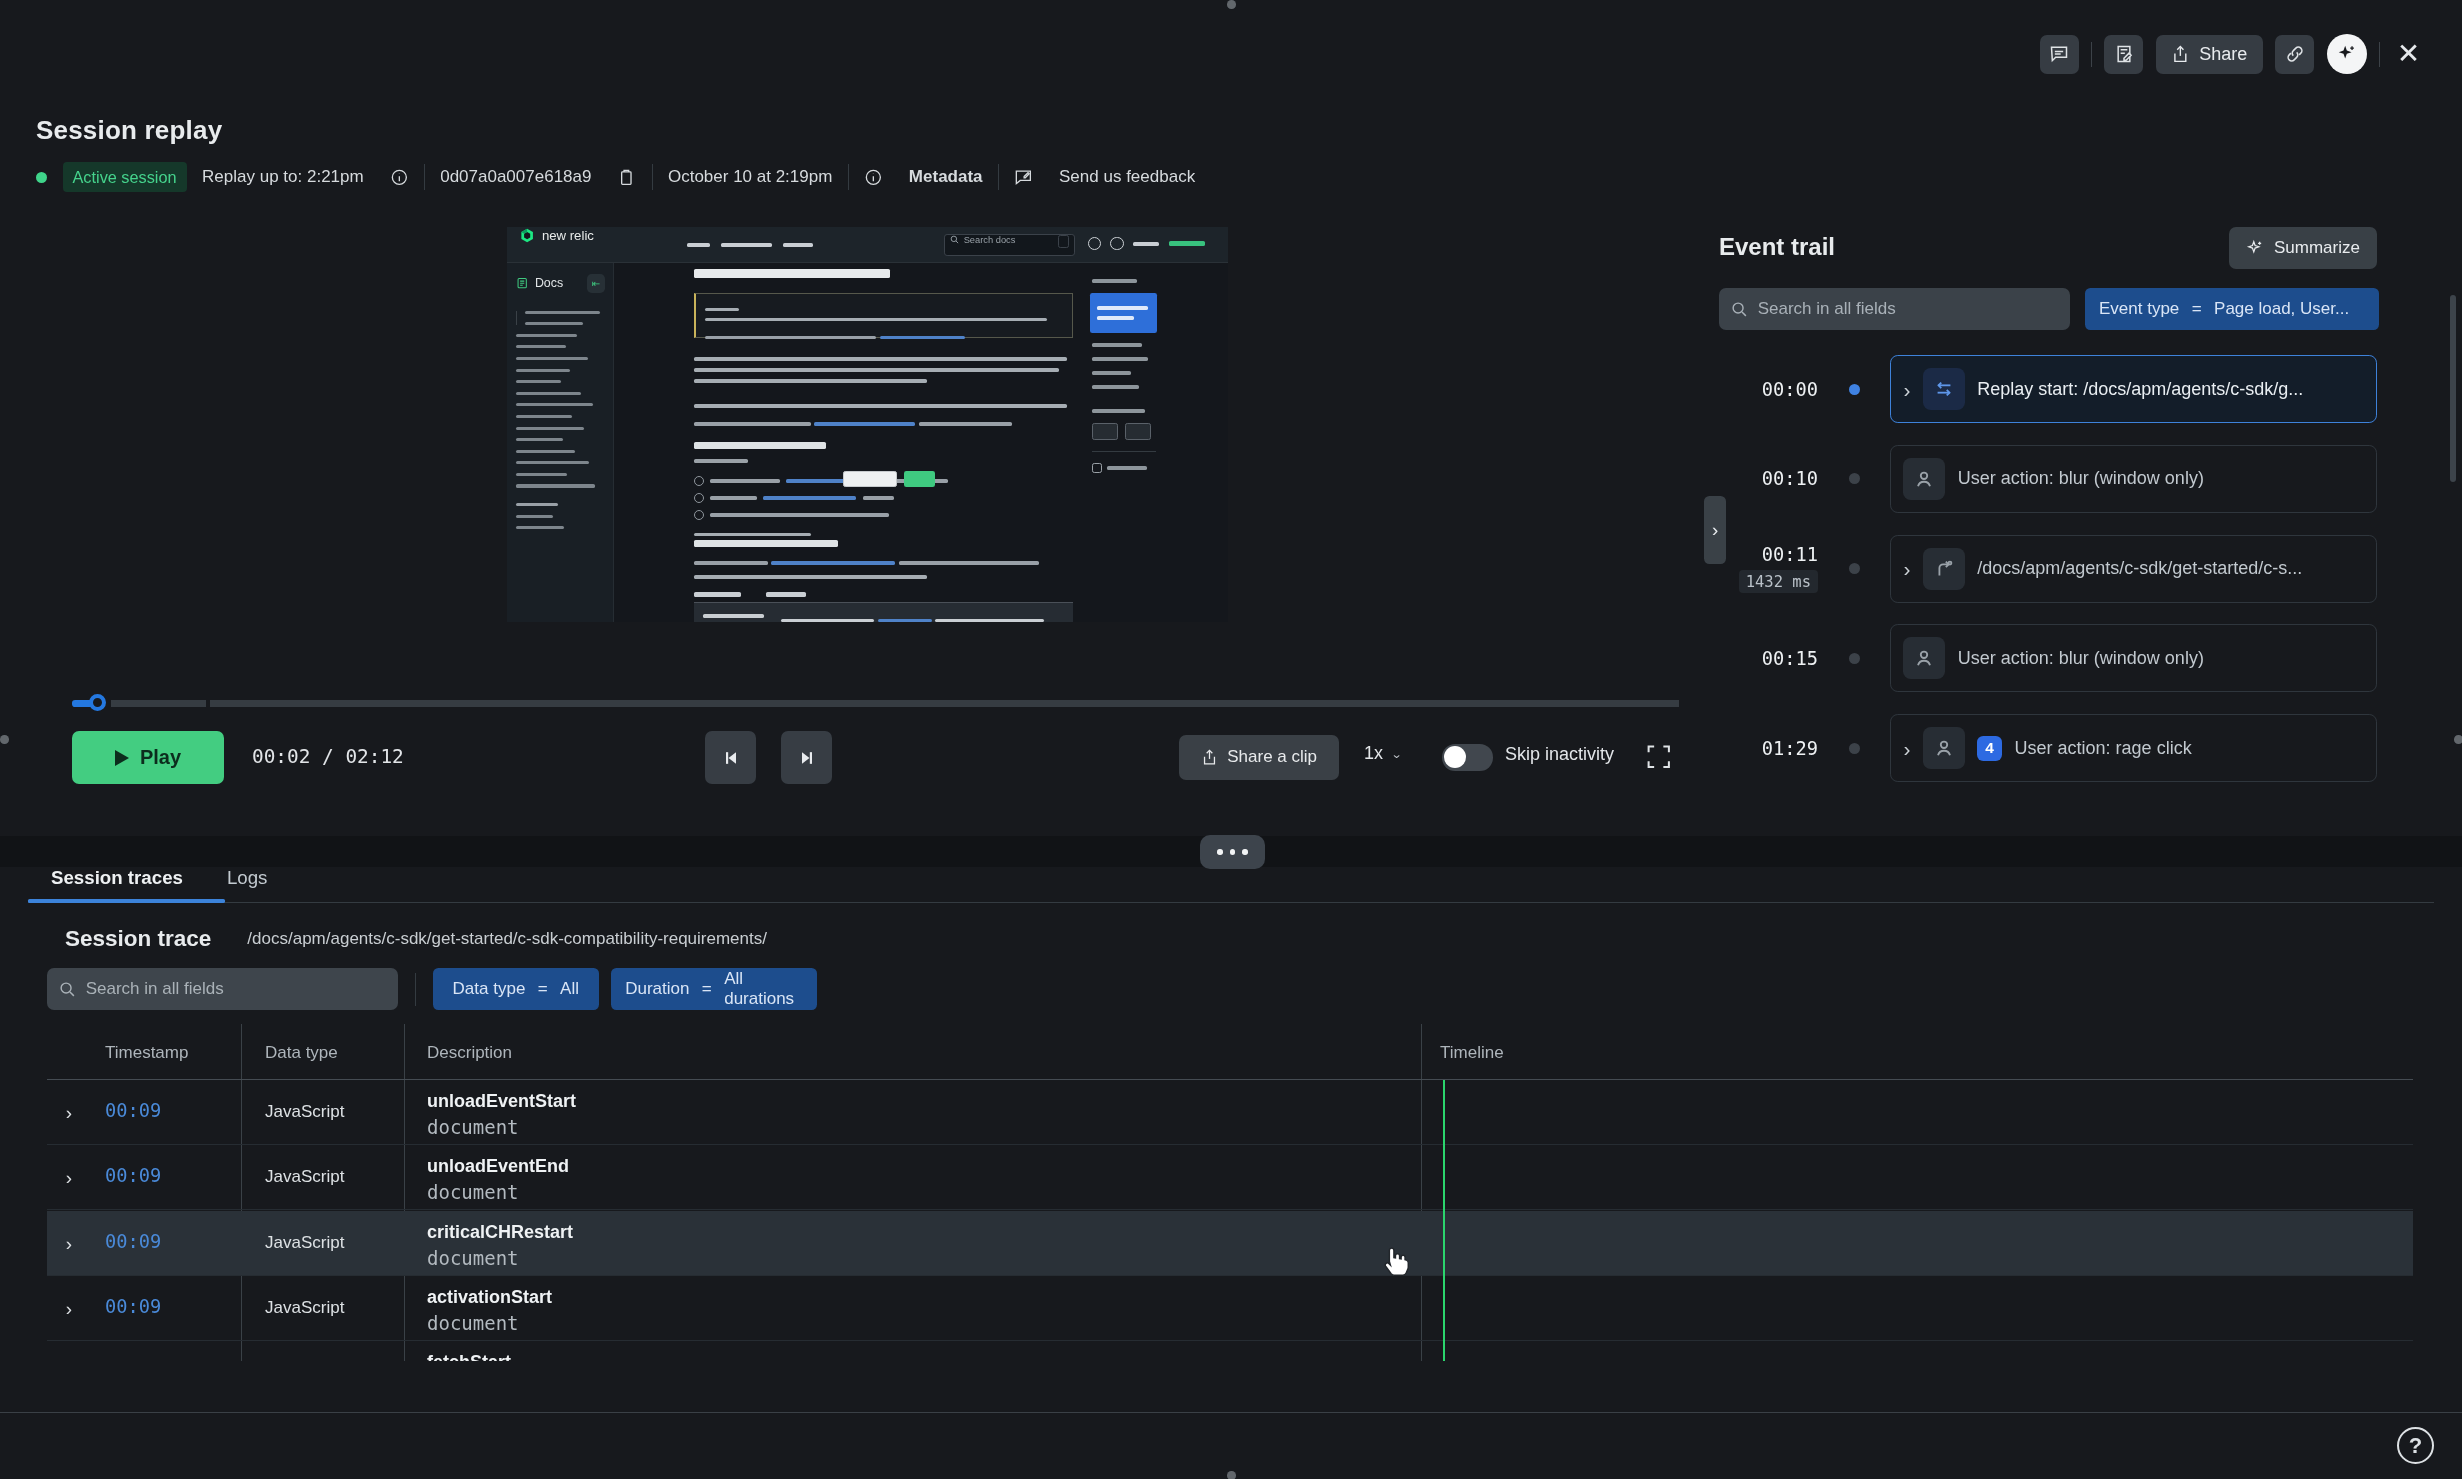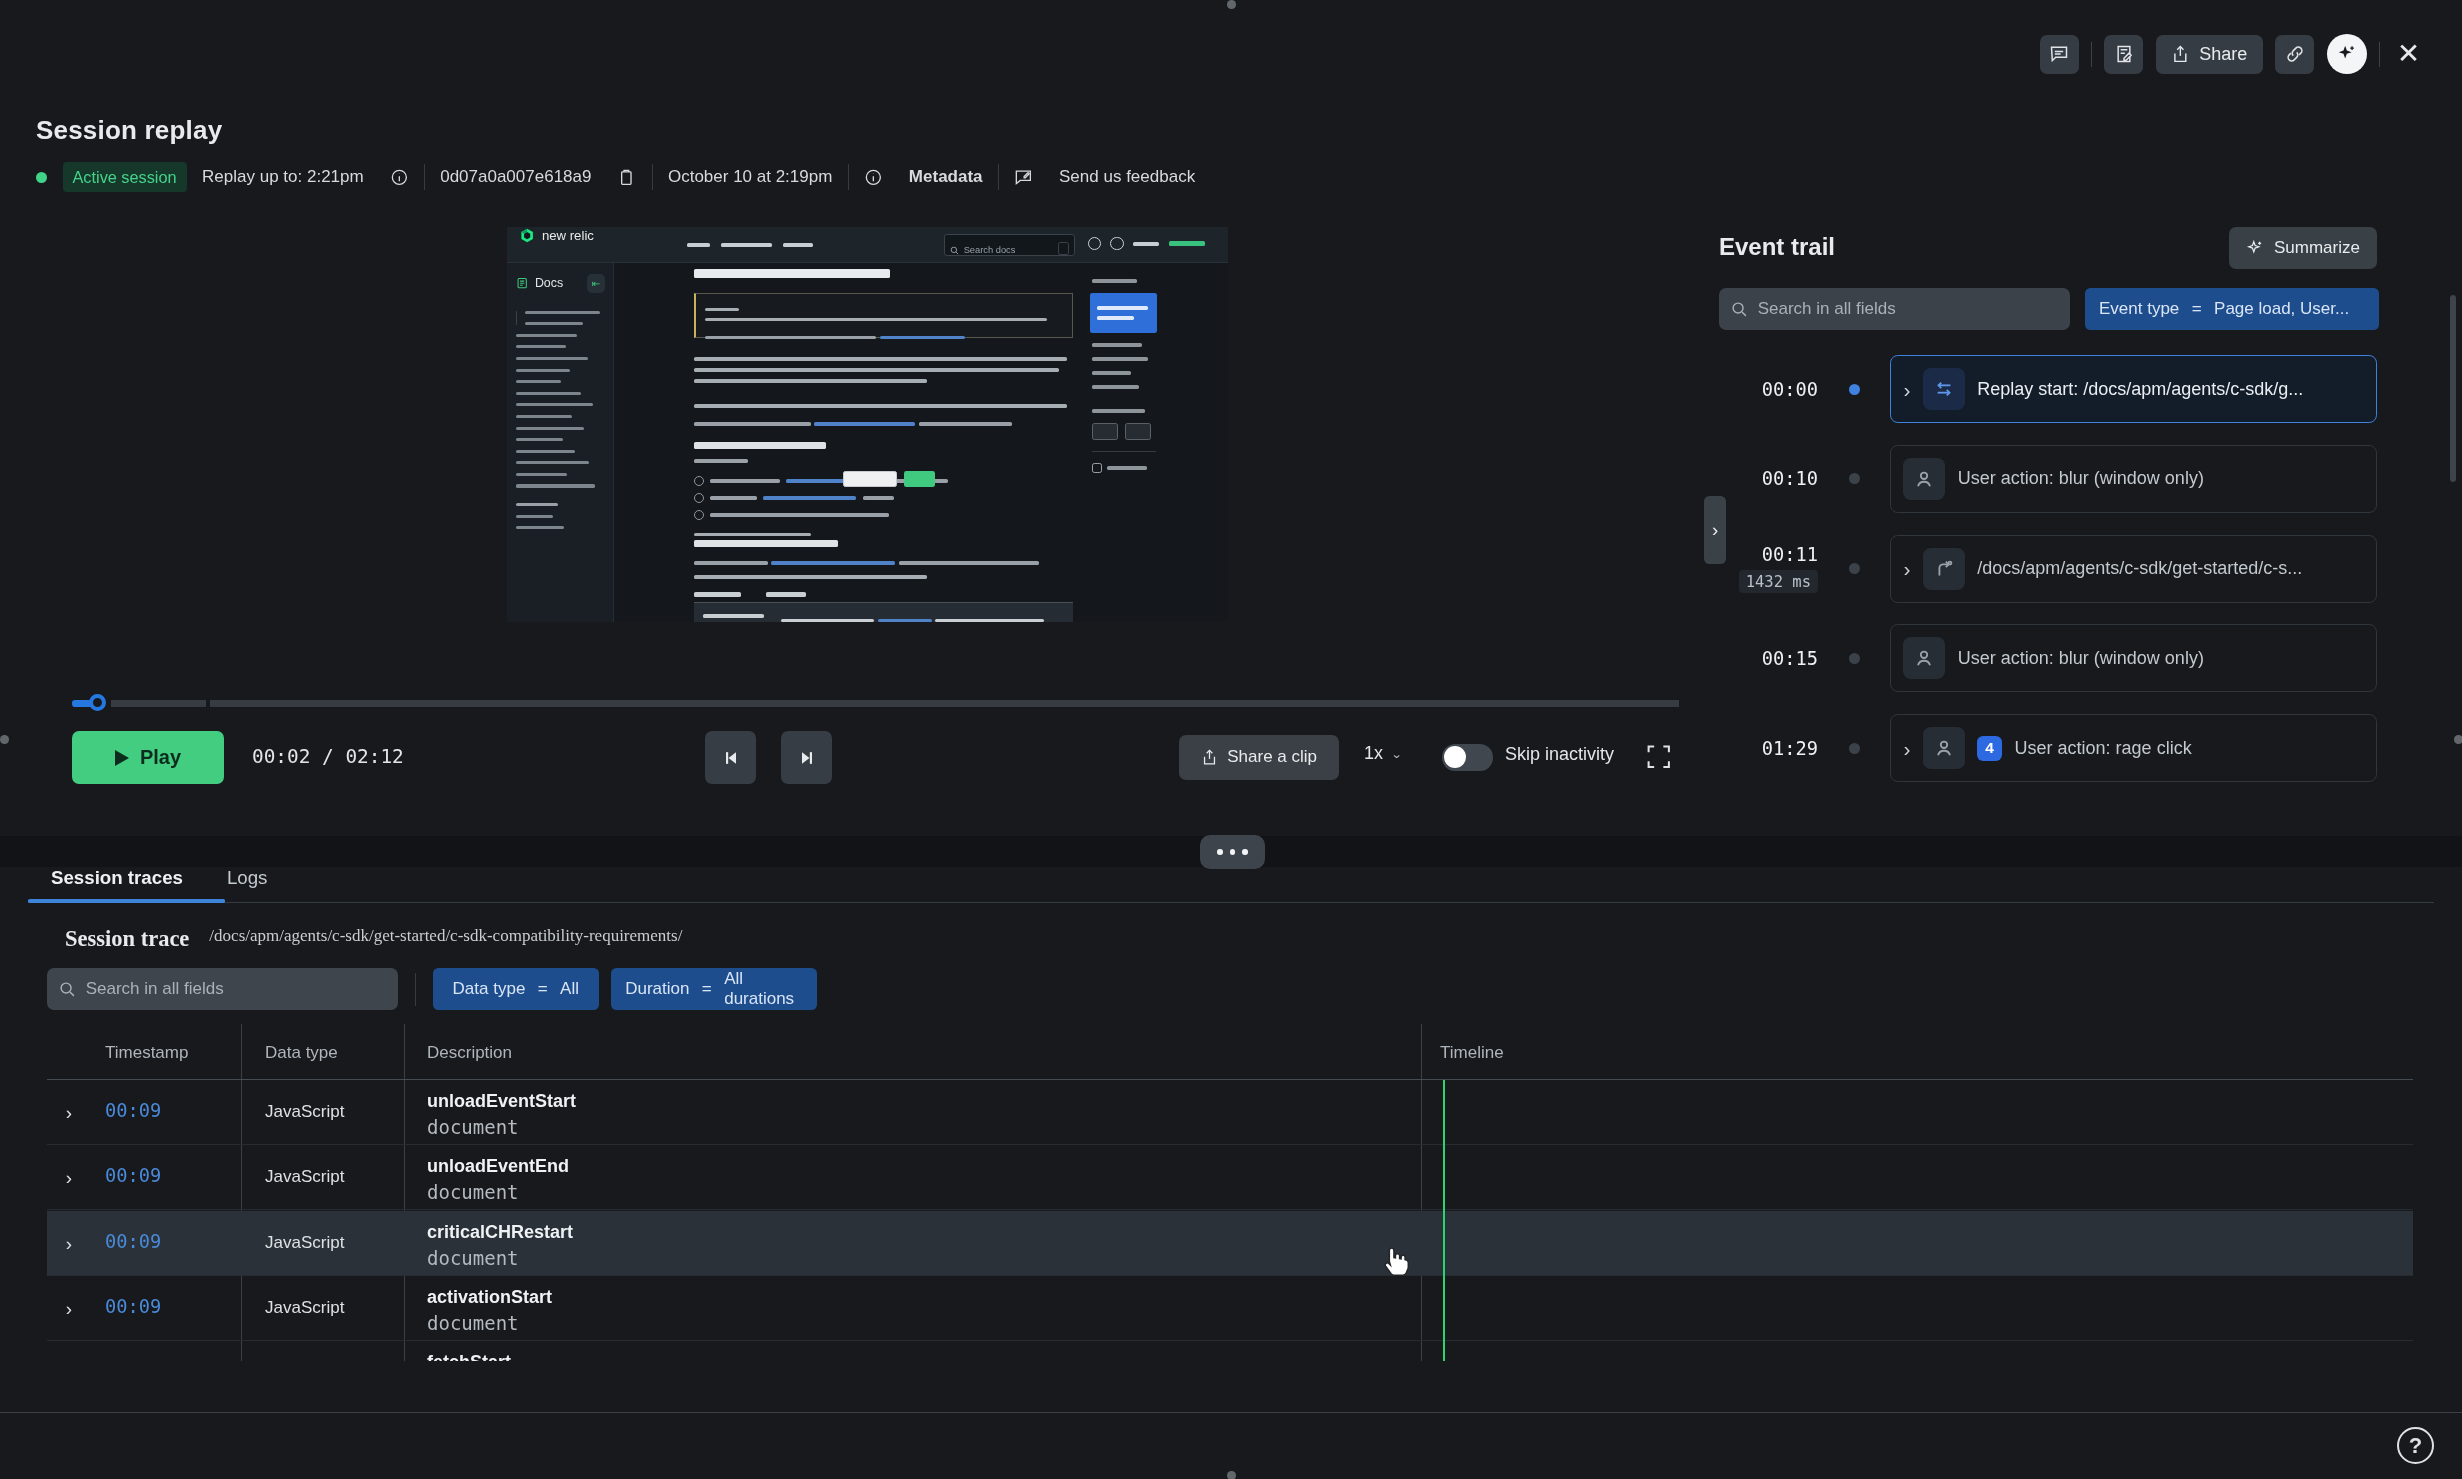--- a/index.html
+++ b/index.html
@@ -28,21 +28,21 @@
 
   
   .mini { left:507px; top:227px; width:721px; height:395px; background:#14171c; overflow:hidden; }
   .mini-nav { position:absolute; left:0; top:0; right:0; height:36px; background:#1d242a; border-bottom:0.8px solid #2a3137; }
   .m-logo { position:absolute; left:12.4px; top:0; display:flex; align-items:center; gap:6.2px; font-size:13.2px; color:#e8ebea; }
   .bar { display:inline-block; height:3.9px; border-radius:1.6px; background:#99a0a7; }
   .bar.lt { background:#c9ced3; }
   .bar.blu { background:#4f82c8; border-bottom:1.6px solid rgba(79,130,200,.5); }
   .bar.grn { background:#38c27e; }
   .m-navdots { position:absolute; left:180px; top:16.3px; display:flex; gap:11px; }
-  .m-search { position:absolute; left:437px; top:7px; width:131px; height:22px; background:#12171c; border:0.8px solid #3b424a; border-radius:3.1px; display:flex; align-items:flex-end; gap:4.7px; padding:0 4.7px; color:#98a0a7; font-size:9.3px; }
+  .m-search { position:absolute; left:437px; top:7px; width:131px; height:22px; background:#12171c; border:0.8px solid #3b424a; border-radius:3.1px; display:flex; align-items:flex-start; gap:4.7px; padding:0 4.7px; color:#98a0a7; font-size:9.3px; }
   .m-key { margin-left:auto; width:11.7px; height:13.2px; border:0.8px solid #3b424a; border-radius:2.3px; }
   .m-navright { position:absolute; left:581px; top:10px; display:flex; align-items:center; gap:9.3px; }
   .m-circ { width:13.2px; height:13.2px; border:1.2px solid #ccd1d5; border-radius:50%; }
   .m-side { position:absolute; left:0; top:36px; bottom:0; width:107px; background:#191f25; border-right:0.8px solid #262d33; }
   .m-docs { display:flex; align-items:center; gap:6.2px; padding:11px 7.8px 7.8px 9.3px; font-size:12.4px; color:#e2e6e8; }
   .m-collapse { margin-left:auto; width:18.7px; height:18.7px; border-radius:4.7px; background:#273036; color:#3fca80; font-size:10px; display:flex; align-items:center; justify-content:center; }
   .m-tree { padding:1.6px 0 0 9.3px; }
   .m-tree .grp { border-left:0.8px solid #3a4147; padding-left:7.8px; margin-bottom:7.8px; }
   .m-tree i, .m-side i { display:block; height:3.1px; border-radius:1.6px; background:#7d858c; margin:8.5px 0; }
   .m-content { position:absolute; left:187px; top:36px; width:379px; bottom:0; }
@@ -115,21 +115,21 @@
   .et-badge { min-width:25px; height:25px; border-radius:6.2px; background:#2d6ae2; color:#fff; font-size:15.5px; font-weight:700; display:flex; align-items:center; justify-content:center; }
   .et-label { white-space:nowrap; overflow:hidden; }
   .et-scrollbar { left:2450px; top:295px; width:6.2px; height:187px; border-radius:3.1px; background:#3d444b; }
 
   
   .tabs { left:51px; top:867px; display:flex; gap:44px; font-size:18.7px; }
   .tab { color:#c3cad0; padding-bottom:12.4px; cursor:pointer; }
   .tab.active { color:#eef1f3; font-weight:700; }
   .tabs-line { left:28px; top:902px; width:2406px; height:0.8px; background:#343b41; }
   .tabs-underline { left:28px; top:899px; width:197px; height:3.9px; background:#3c83da; border-radius:1.6px; }
-  .st-head { left:65px; top:926px; display:flex; align-items:flex-start; gap:20px;font-family:Liberation Serif, serif; }
+  .st-head { left:65px; top:926px; display:flex; align-items:center; gap:36px; }
   .st-title { font-size:22.5px; font-weight:700; }
   .st-path { font-size:17px; color:#c9ced2; }
   .st-filter { left:47px; top:968px; display:flex; align-items:center; height:42px; }
   .st-search { width:351px; height:42px; background:#3e454c; border-radius:7px; display:flex; align-items:center; gap:9.3px; padding:0 12.4px; color:#aab2b8; font-size:17px; cursor:text; }
   .st-sep { width:0.8px; height:33px; background:#343b41; margin:0 17px; }
   .chip-a { width:166px; margin-right:12.4px; justify-content:center; }
   .chip-b { width:206px; justify-content:center; }
 
   
   .tbl { left:47px; top:1024px; width:2366px; height:337px; overflow:hidden; }

